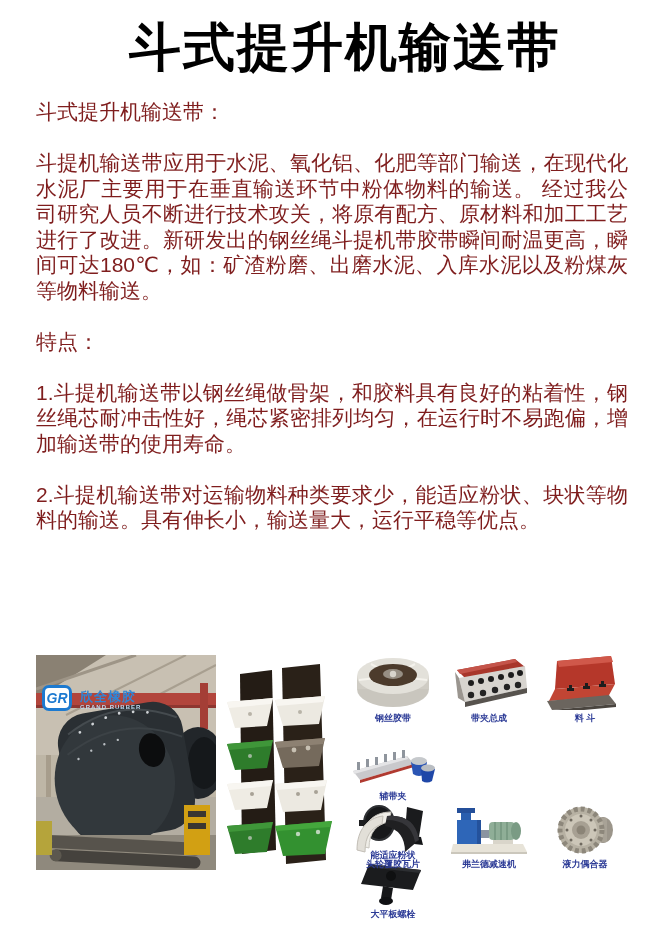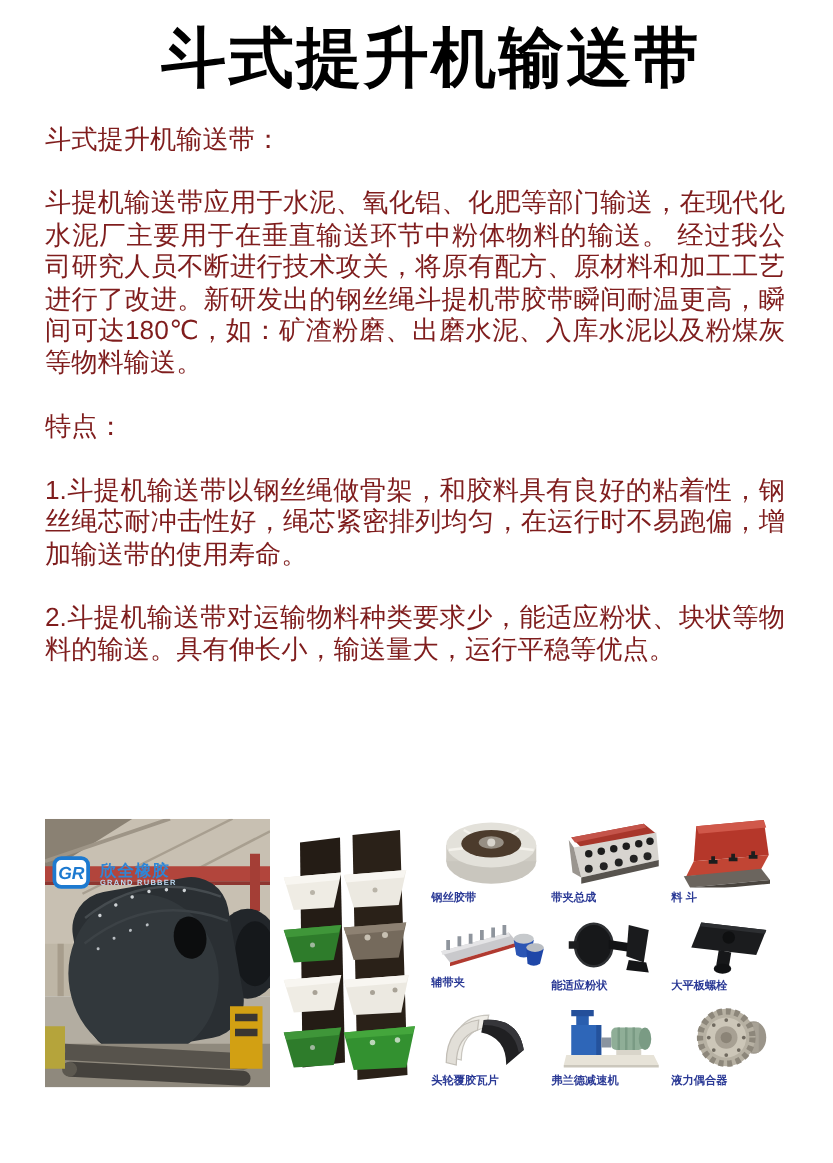--- a/index.html
+++ b/index.html
@@ -20,23 +20,23 @@
   .logo-badge{width:30px;height:26px;background:#ffffff;border:3px solid #1d7ad0;border-radius:7px;
               color:#1d7ad0;font-weight:bold;font-style:italic;font-size:14px;
               display:flex;align-items:center;justify-content:center;box-sizing:border-box;}
   .logo-cn{color:#2f86d6;font-size:13px;font-weight:bold;letter-spacing:1px;line-height:14px;}
   .logo-en{color:#bdd9f0;font-size:6px;font-weight:bold;letter-spacing:1px;line-height:7px;}
 
   .photo-mid{position:absolute;left:222px;top:10px;width:126px;height:232px;background:#ffffff;}
 
   .grid-row{position:absolute;left:345px;width:288px;display:flex;}
   .row-1{top:6px;}
-  .row-2{top:86px;}
+  .row-2{top:96px;flex-direction:column;}
   .row-3{top:156px;}
-  .cell{width:96px;}
+  .cell{width:96px;text-align:center;}
   .pimg{display:flex;align-items:center;justify-content:center;}
   .plabel{margin-top:3px;font-size:9px;font-weight:bold;color:#2b3a96;line-height:10px;}
 </style>
 </head>
 <body>
 
 <div class="page">
 
   <div class="title">斗式提升机输送带</div>
 

